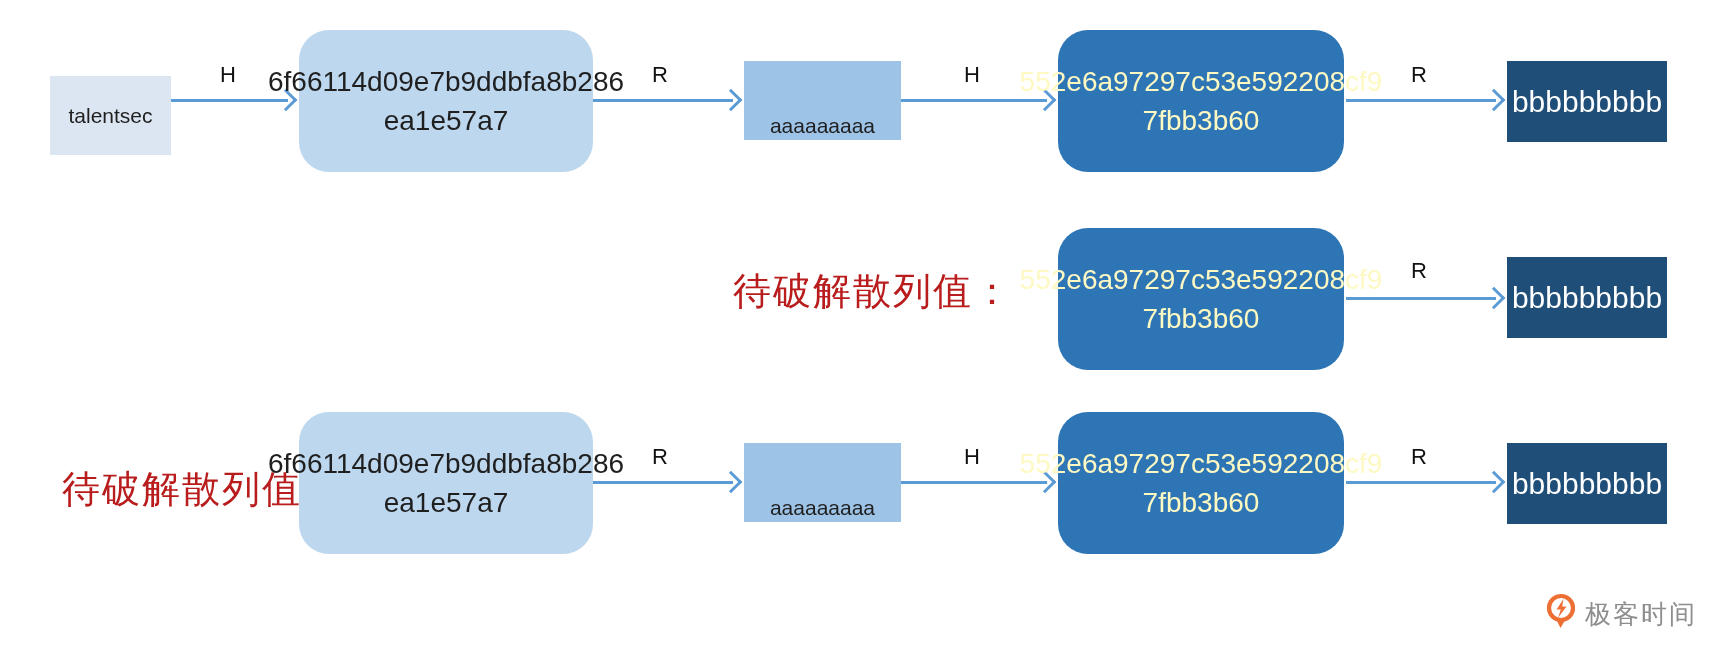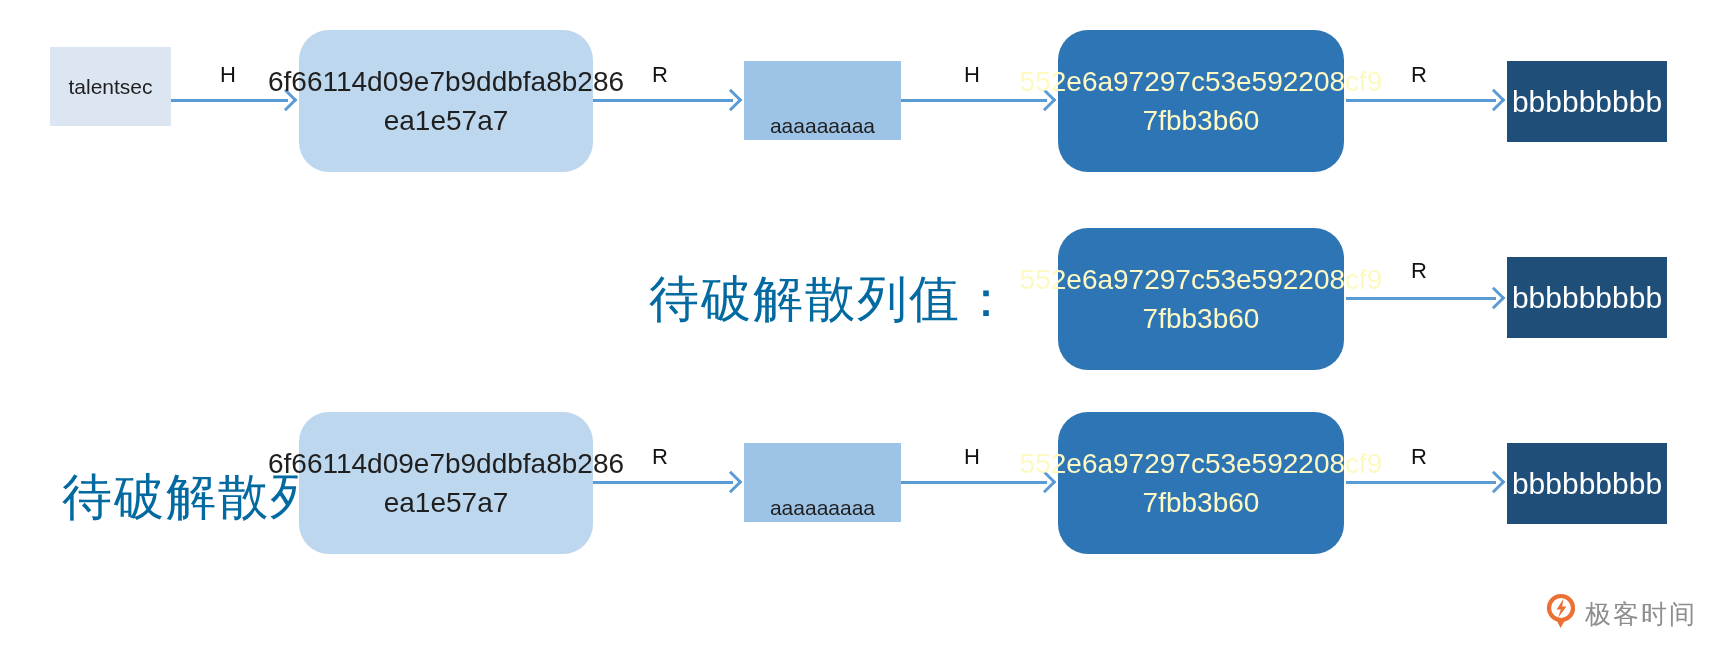--- a/index.html
+++ b/index.html
@@ -41,41 +41,41 @@
     border-right:3px solid var(--arrow,#5b9bd5);
     transform:translateY(-50%) rotate(45deg);
   }
   .alabel{
     position:absolute;
     transform:translateX(-50%);
     font-size:22px;color:var(--label-text,#111111);
   }
   .crack{
     position:absolute;
-    font-size:50px;color:#0369a1;
+    font-size:38px;color:#b91c1c;
     letter-spacing:2px;white-space:nowrap;
   }
   .crack.r2{left:640px;top:266px;width:373px;text-align:right;}
   .crack.r3{left:62px;top:464px;}
   .logo{
     position:absolute;left:1545px;top:593px;
     display:flex;align-items:center;gap:7px;
   }
   .logo-text{
     font-size:26px;color:var(--logo-text-color,#8e8e8e);
     letter-spacing:2px;white-space:nowrap;
   }
 </style>
 </head>
 <body>
 
 <div class="canvas">
 
   <div>
-    <div class="box f-lightest t-sm" style="left:50px;top:47px;width:121px;height:79px;">
+    <div class="box f-lightest t-sm" style="left:50px;top:76px;width:121px;height:79px;">
       <span>talentsec</span>
     </div>
 
     <div class="arrow" style="left:171px;top:88px;width:126px;"></div>
     <span class="alabel" style="left:228px;top:62px;">H</span>
 
     <div class="box f-light t-hash rounded" style="left:299px;top:30px;width:294px;height:142px;">
       <span>6f66114d09e7b9ddbfa8b286</span>
       <span>ea1e57a7</span>
     </div>

